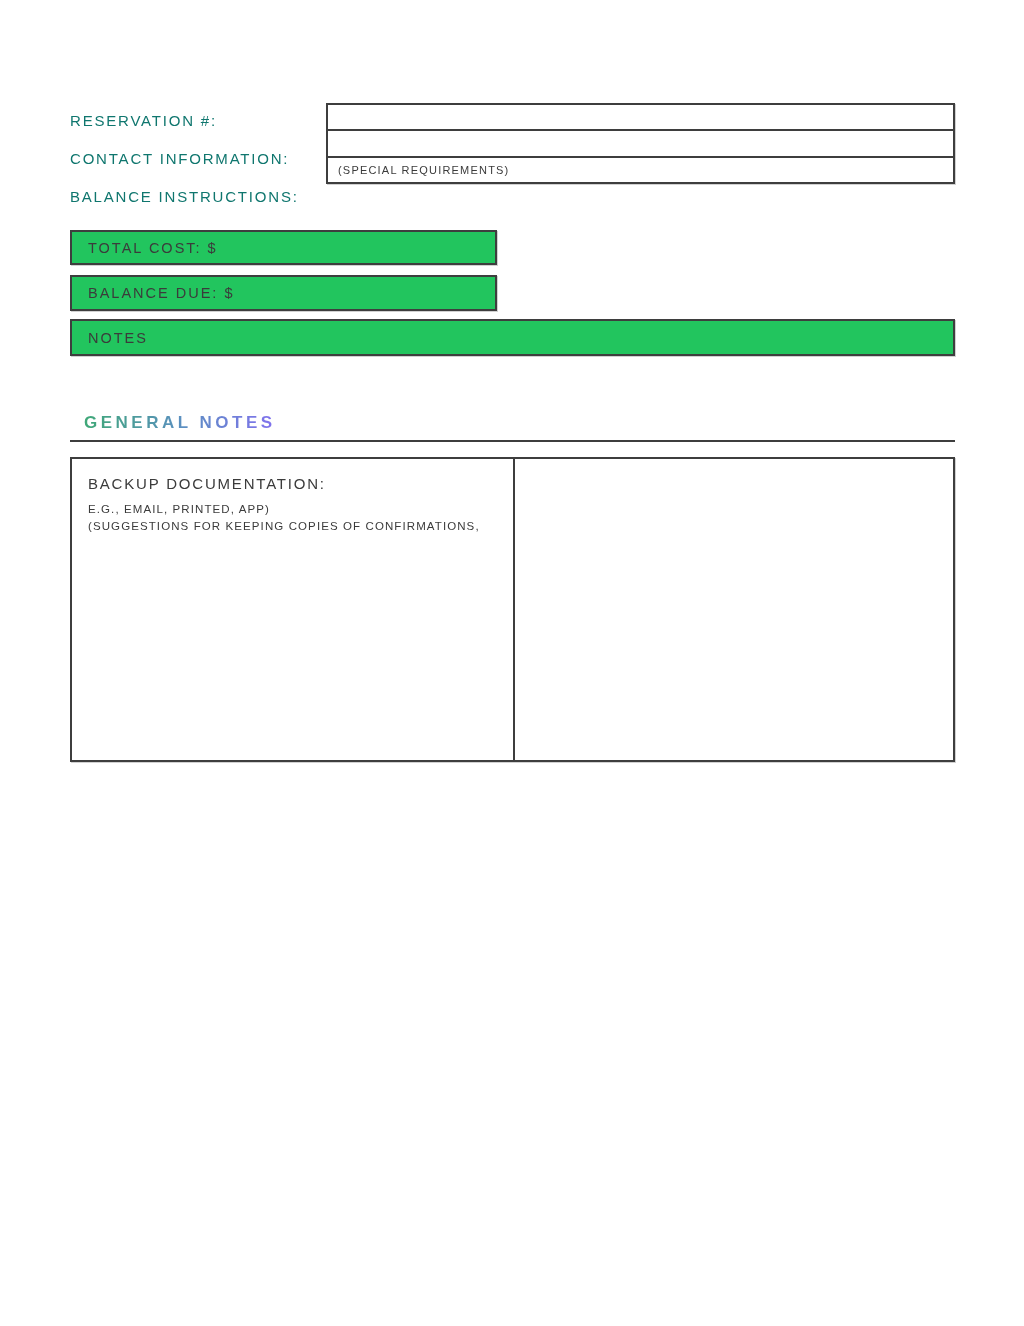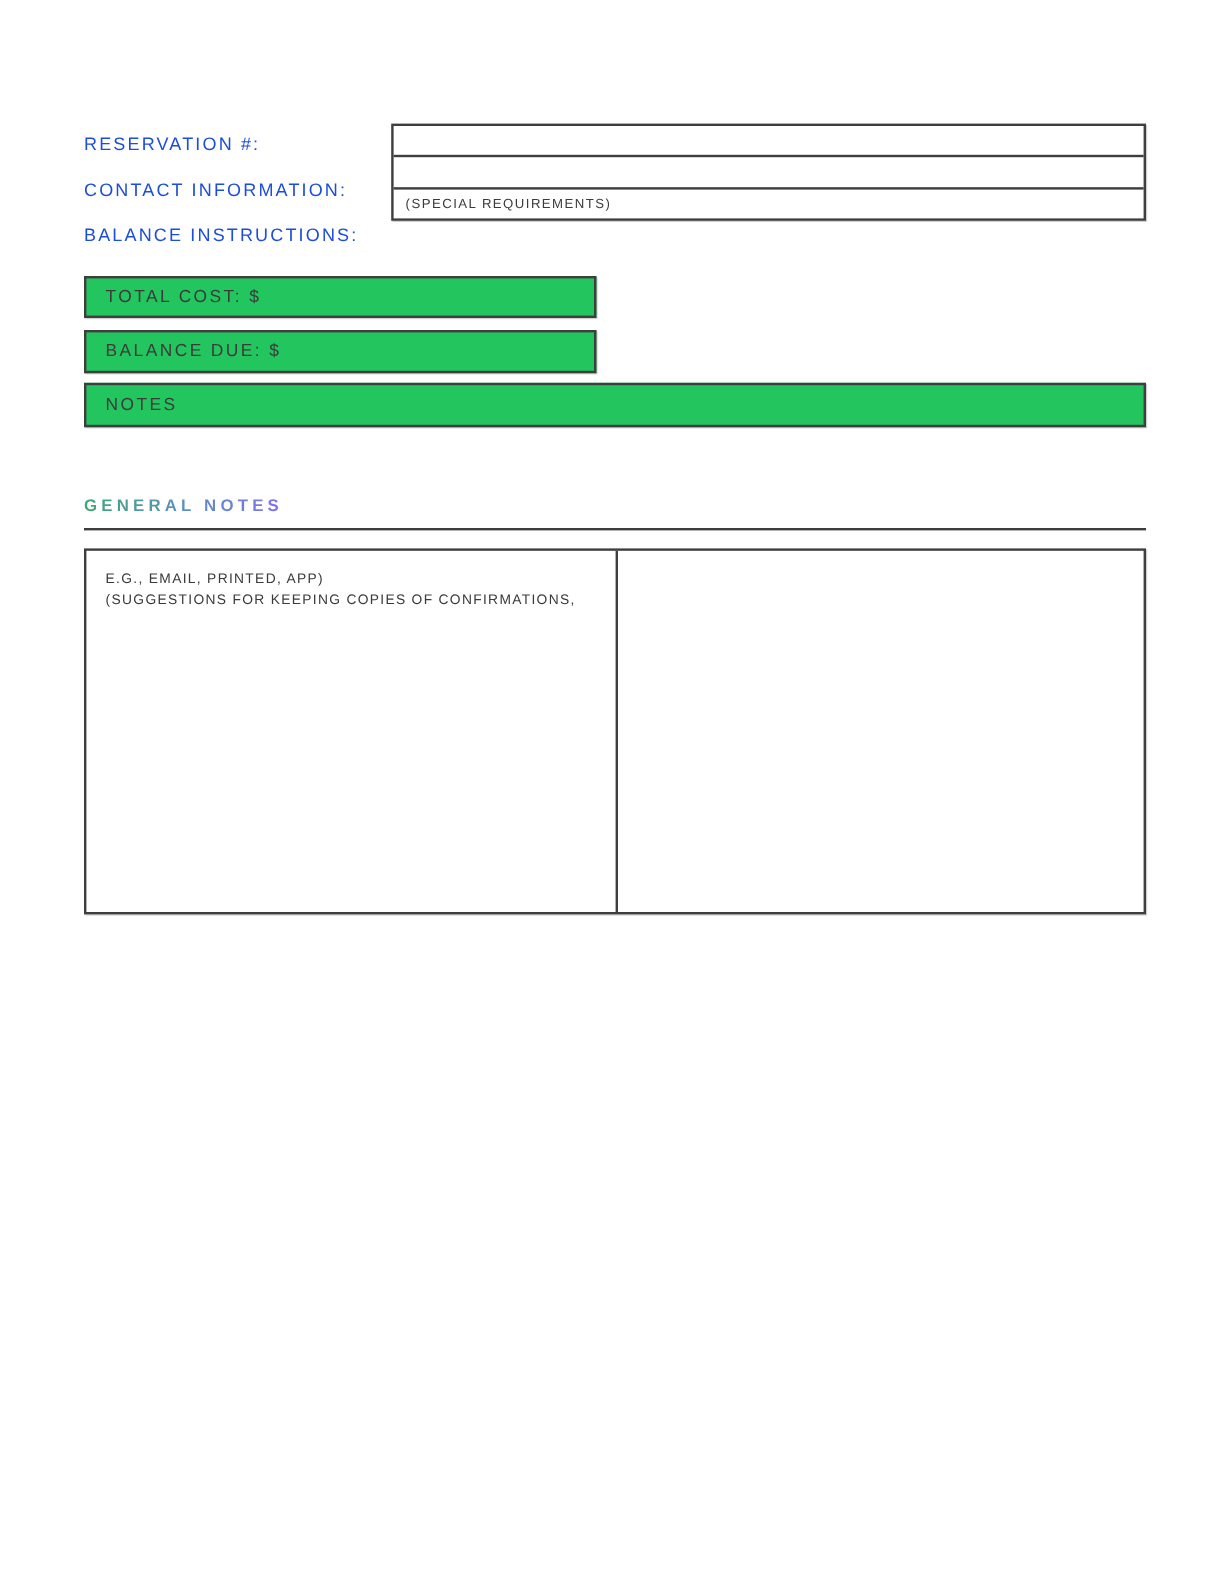--- a/index.html
+++ b/index.html
@@ -17,21 +17,21 @@
     overflow: hidden;
   }
 
   
   .field-label {
     position: absolute;
     left: 70px;
     font-size: 15px;
     letter-spacing: 1.8px;
     font-weight: 400;
-    color: #1d4ed8;
+    color: #0f766e;
     white-space: nowrap;
   }
 
   
   .input-stack {
     position: absolute;
     left: 326px;
     top: 103px;
     width: 629px;
     height: 81px;
@@ -75,23 +75,23 @@
     color: #3b3b3b;
     white-space: nowrap;
   }
   #total-cost-box  { left: 70px; top: 230px; width: 427px; height: 35px; }
   #balance-due-box { left: 70px; top: 275px; width: 427px; height: 36px; }
   #notes-box       { left: 70px; top: 319px; width: 885px; height: 37px; }
 
   
   #general-notes-heading {
     position: absolute;
-    left: 70px;
+    left: 84px;
     top: 413px;
-    font-size: 14px;
+    font-size: 17px;
     font-weight: bold;
     letter-spacing: 3.5px;
     white-space: nowrap;
     background: linear-gradient(90deg, #3fa877 0%, #5c8fc2 52%, #8171ee 100%);
     -webkit-background-clip: text;
     background-clip: text;
     color: transparent;
   }
   #general-notes-divider {
     position: absolute;
@@ -166,19 +166,20 @@
 
   <div id="balance-due-box" class="boxed-field">
     <span class="box-label">BALANCE DUE: $</span>
   </div>
 
   <div id="general-notes-heading">GENERAL NOTES</div>
   <div id="general-notes-divider"></div>
 
   <div id="general-notes-table">
     <div class="gn-cell-left">
+      <div class="gn-title">BACKUP DOCUMENTATION:</div>
       <div class="gn-subtitle-line">E.G., EMAIL, PRINTED, APP)</div>
       <div class="gn-subtitle-line">(SUGGESTIONS FOR KEEPING COPIES OF CONFIRMATIONS,</div>
     </div>
     <div class="gn-cell-right"></div>
   </div>
 
 </div>
 
 </body></html>

